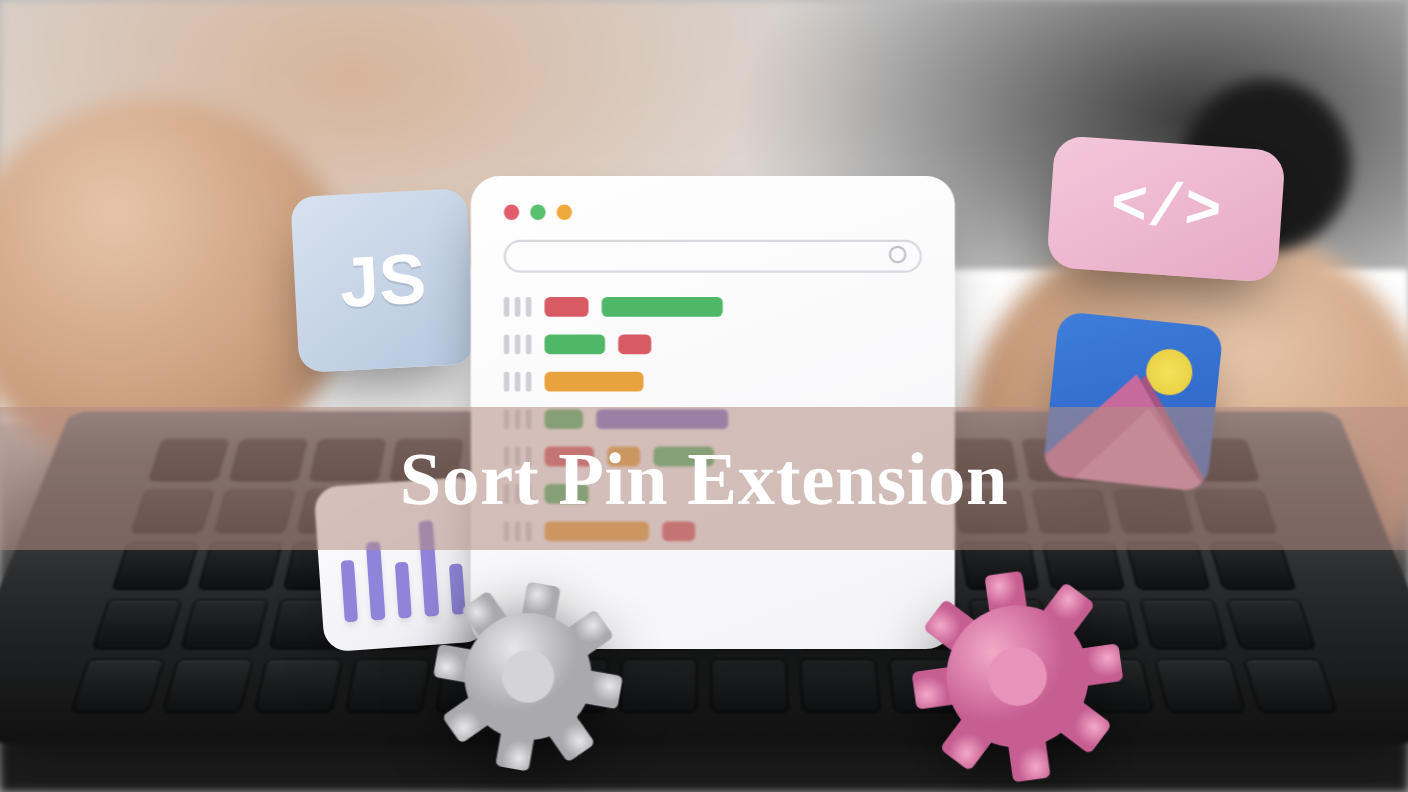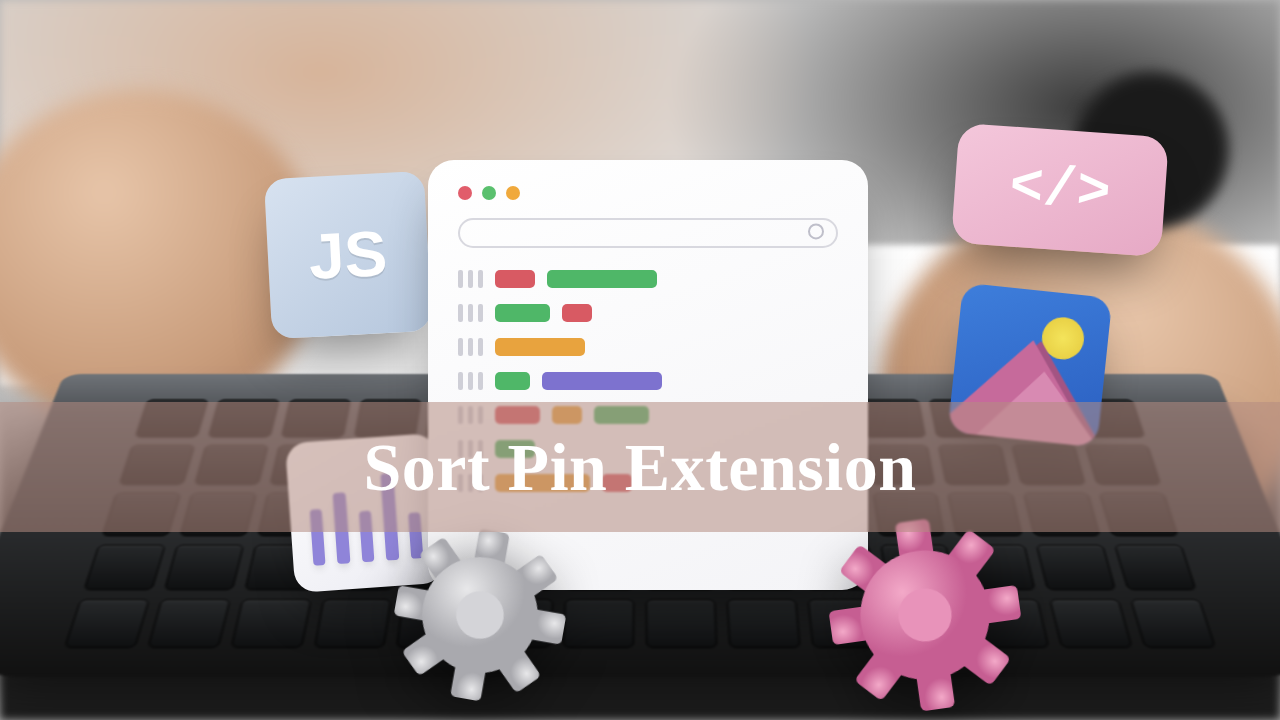--- a/index.html
+++ b/index.html
@@ -149,21 +149,20 @@
   .gear svg { display:block; filter: drop-shadow(0 18px 24px rgba(0,0,0,.45)); }
   .gear-grey { left: 395px; top: 530px; width:170px; transform: rotate(10deg);}
   .gear-pink { right: 260px; top: 520px; width:190px; transform: rotate(-8deg);}
 
   
   .banner {
     position: absolute; left: 0; right: 0; top: 370px; height: 130px;
     background: rgba(180,140,130,.55);
     display: flex; align-items: center; justify-content: center;
     backdrop-filter: blur(1px);
-    margin-top: 32px;
   }
   .banner h1 {
     color: #fff; font-size: 68px; font-weight: 600; letter-spacing: .5px;
   }
 </style>
 </head>
 <body>
 
 <div class="scene"></div>
 <div class="desk"></div>

